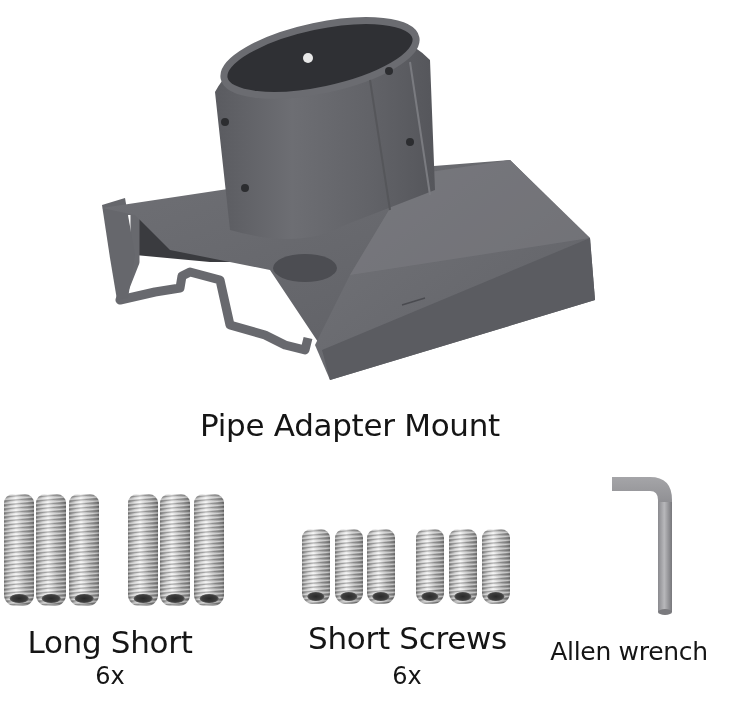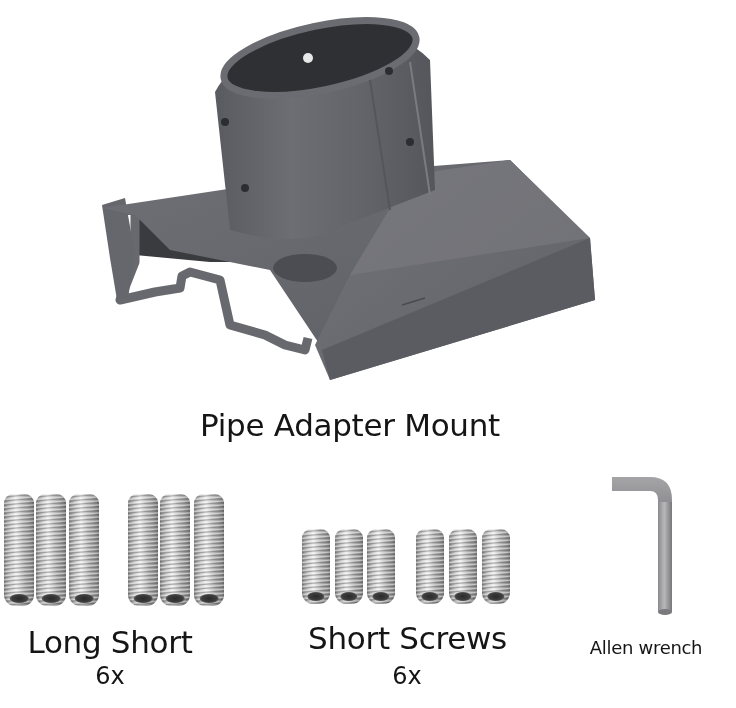--- a/index.html
+++ b/index.html
@@ -132,13 +132,13 @@
       <linearGradient id="wrh" x1="0" x2="0" y1="0" y2="1">
         <stop offset="0" stop-color="#a5a5a8"></stop>
         <stop offset="1" stop-color="#8c8c90"></stop>
       </linearGradient>
     </defs>
     <path d="M12,17 L50,17 Q72,17 72,40 L72,47 L58,47 L58,40 Q58,31 50,31 L12,31 Z" fill="url(#wrh)"></path>
     <rect x="58" y="42" width="14" height="110" fill="url(#wrv)"></rect>
     <ellipse cx="65" cy="152" rx="7" ry="3" fill="#7a7a7e"></ellipse>
   </svg>
 </div>
-<div class="label" style="left:564px; top:637px; width:164px; font-size:18px;">Allen wrench</div>
+<div class="label" style="left:547px; top:637px; width:164px; font-size:25px;">Allen wrench</div>
 
 </body></html>

